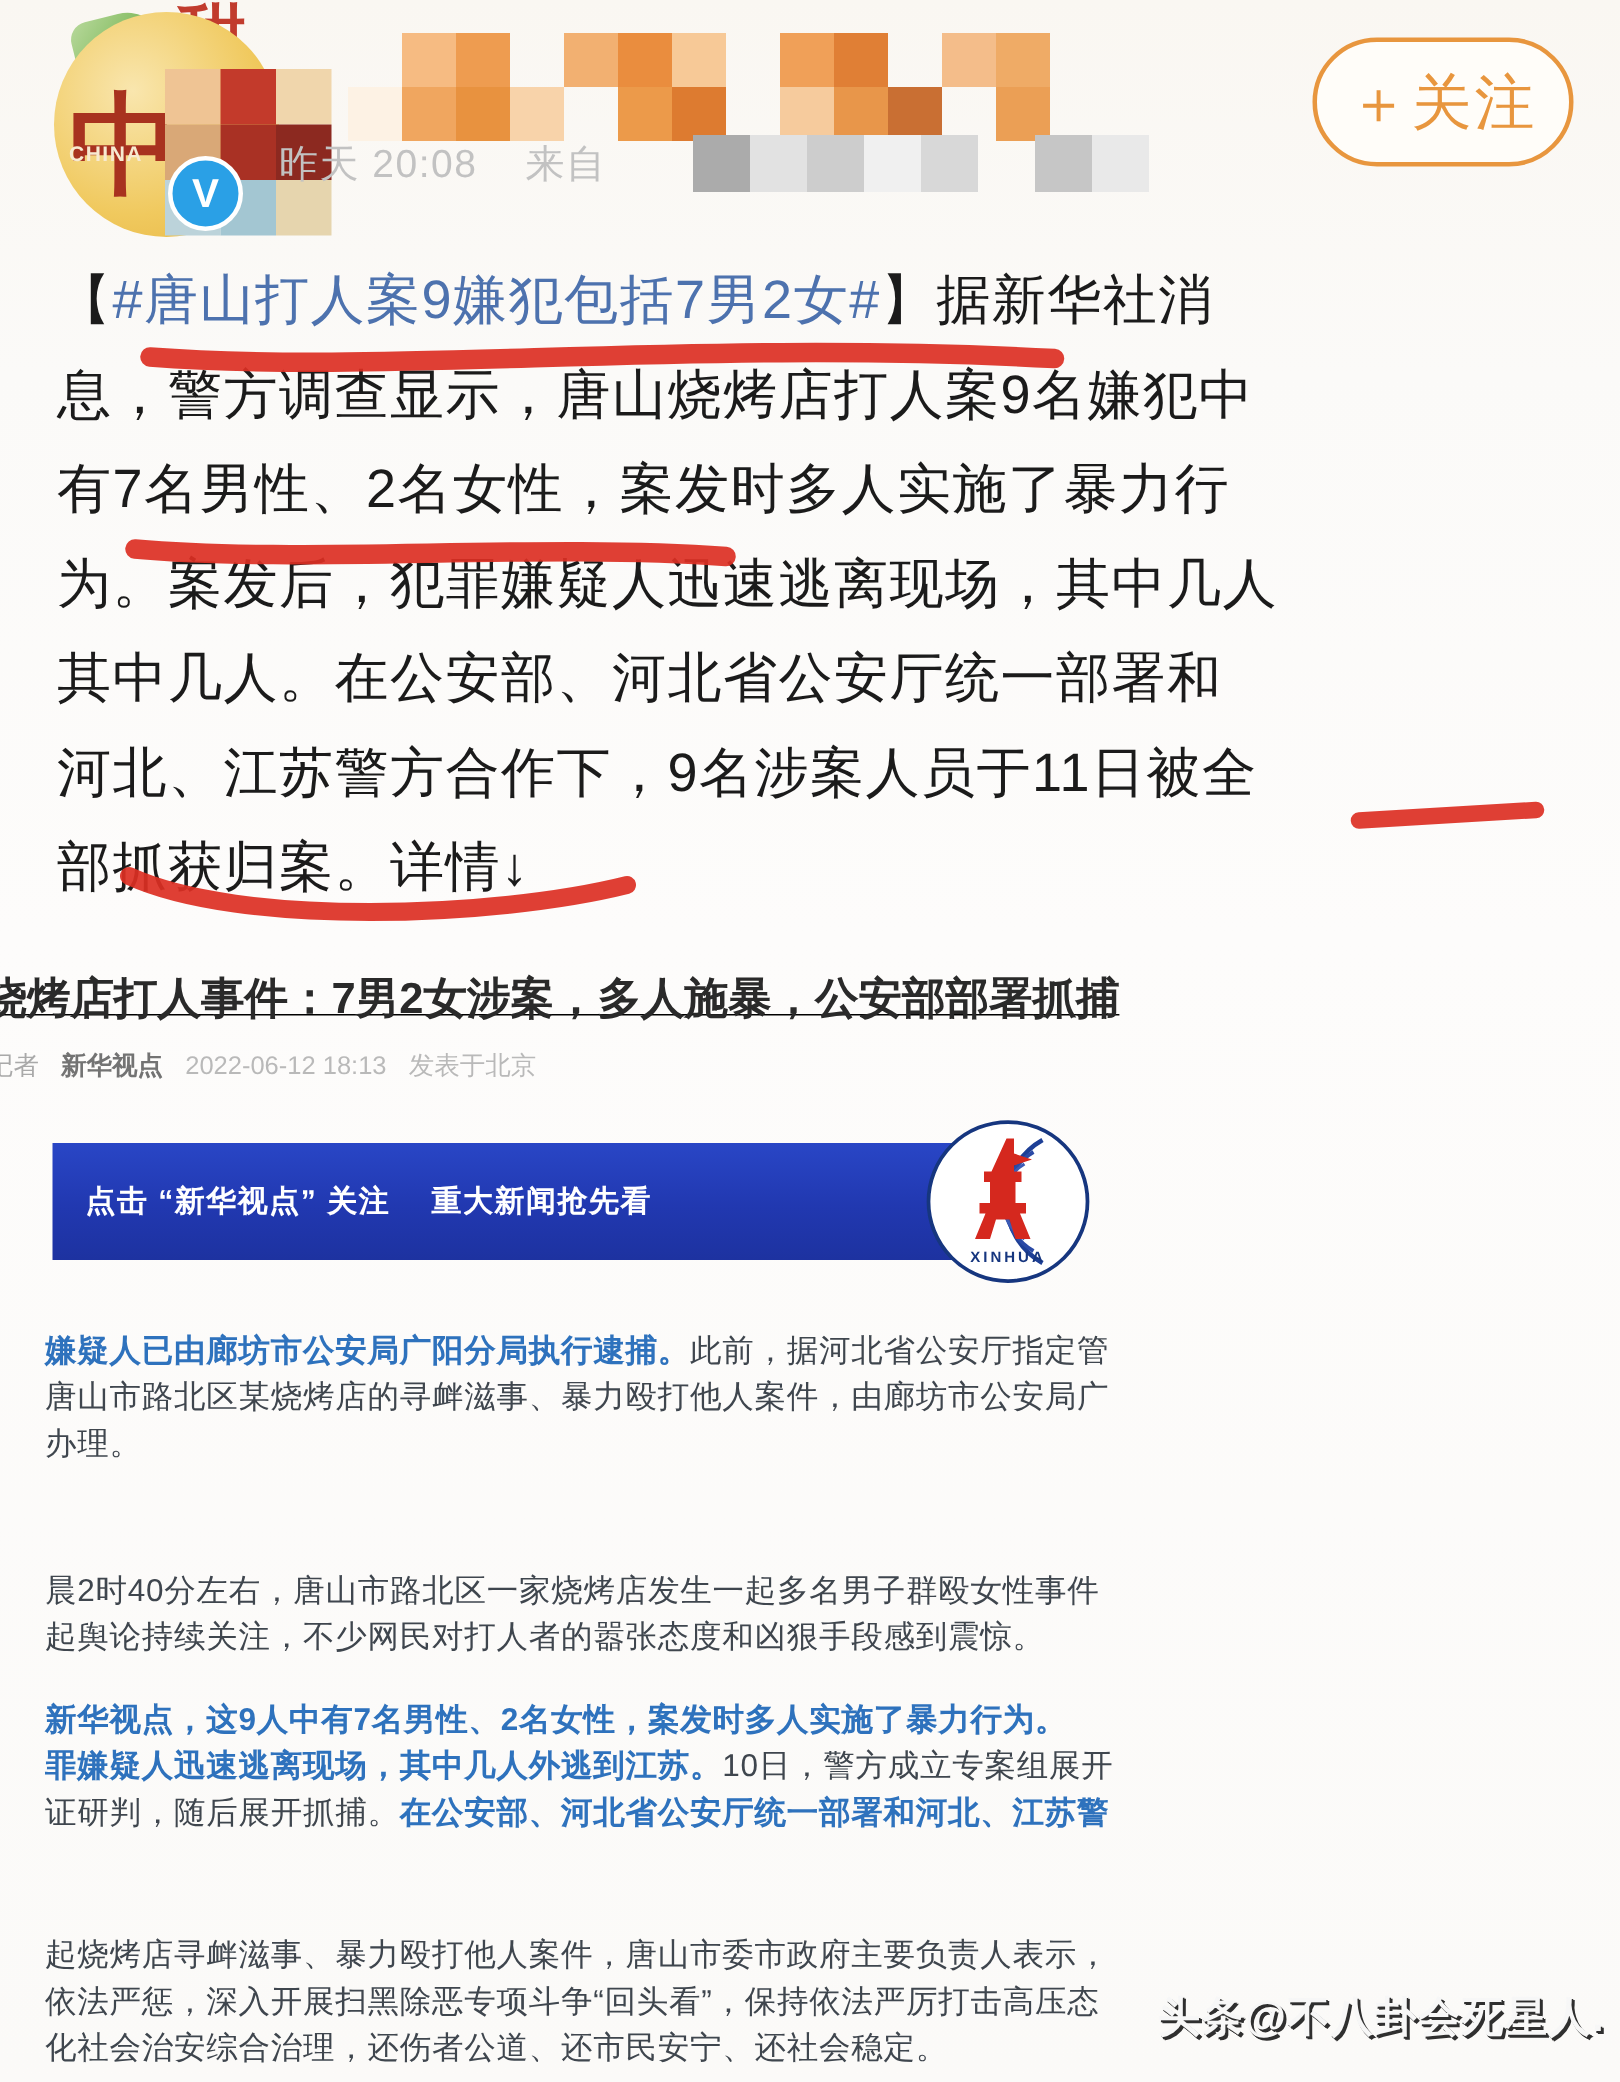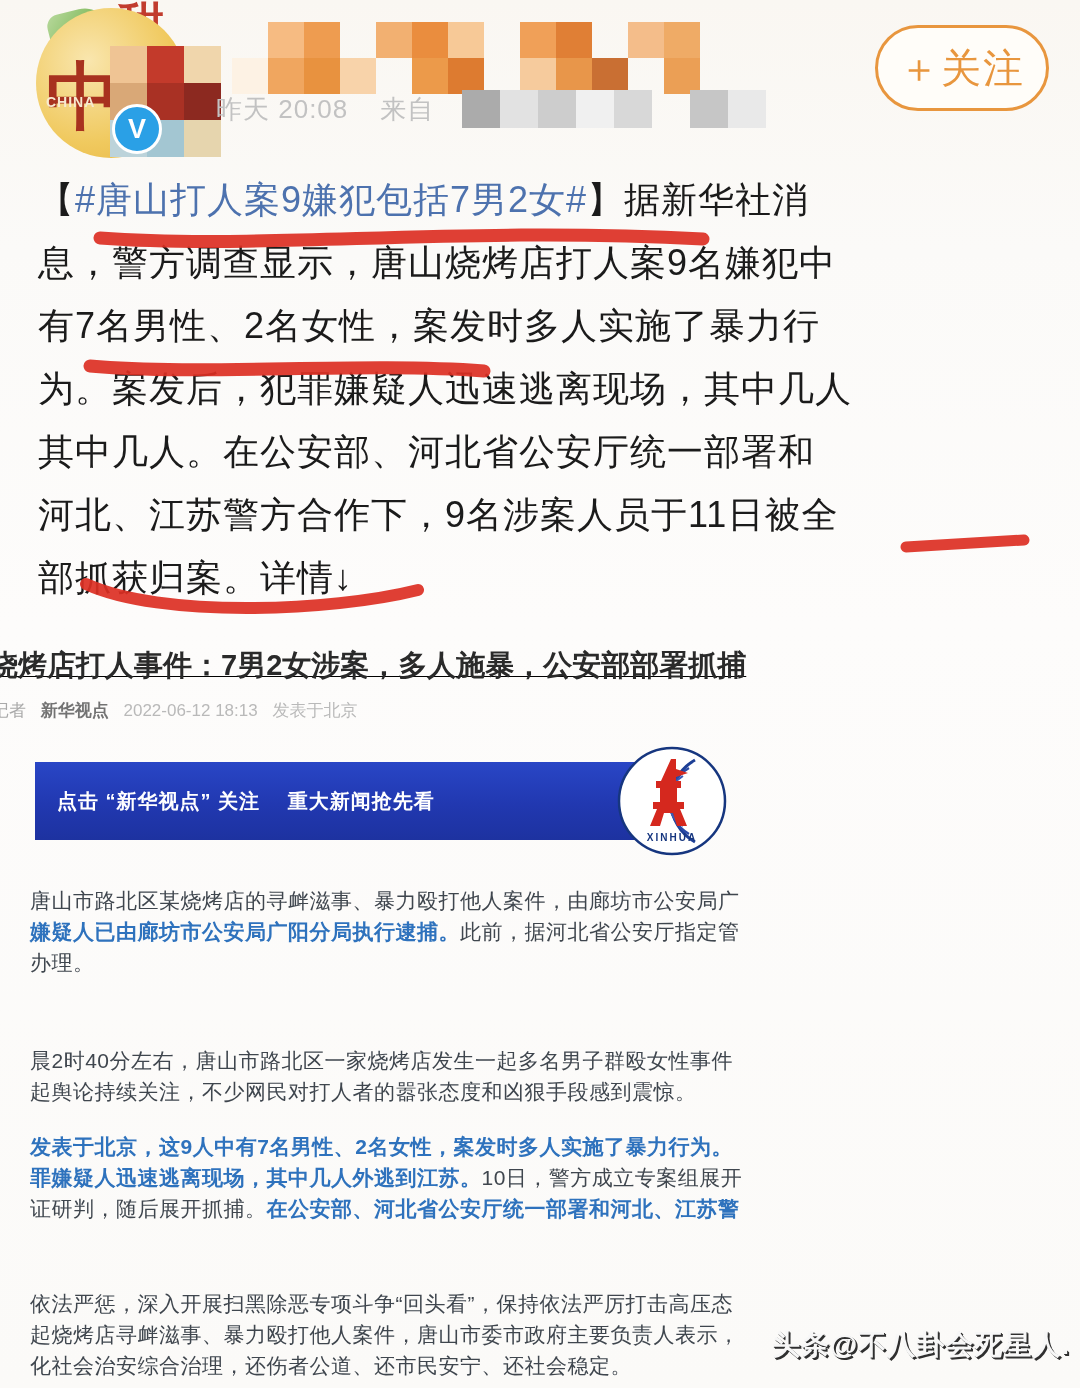--- a/index.html
+++ b/index.html
@@ -20,21 +20,21 @@
   .avatar-zh{position:absolute;left:10px;top:40px;font-family:"Liberation Serif","DejaVu Serif",serif;
     font-size:74px;font-weight:700;color:#a8321f;}
   .avatar-china{position:absolute;left:10px;top:86px;font-size:14px;font-weight:700;color:#f7ead0;letter-spacing:1px;}
   .deco-green{position:absolute;left:14px;top:8px;width:58px;height:50px;
     background:linear-gradient(135deg,#b8d99c 0%,#8cc06a 45%,#5f9e45 100%);
     border-radius:12px 40% 45% 30%;transform:rotate(-14deg);}
   .deco-char{position:absolute;left:82px;top:-8px;font-size:46px;font-weight:700;color:#c13b2d;}
   .v-badge{position:absolute;left:76px;top:102px;width:44px;height:44px;border-radius:50%;
     background:var(--badge-blue,#2aa0e6);border:3px solid #fff;color:#fff;font-weight:700;font-size:27px;
     display:flex;align-items:center;justify-content:center;z-index:4;}
-  .meta-row{left:186px;top:92px;font-size:26px;color:#c2c2c2;letter-spacing:1px;margin-left:30px;}
+  .meta-row{left:186px;top:92px;font-size:26px;color:#c2c2c2;letter-spacing:1px;}
   .meta-from{margin-left:32px;}
   .follow-btn{left:875px;top:25px;width:168px;height:80px;border-radius:44px;
     border:3px solid var(--follow-orange,#e8963e);color:var(--follow-orange,#e8963e);
     background:#fffdf9;font-size:40px;display:flex;align-items:center;justify-content:center;letter-spacing:2px;}
 
   
   .pline{position:absolute;left:38px;font-size:36px;line-height:56px;letter-spacing:1px;
     color:#1b1b1b;font-weight:500;white-space:nowrap;}
   .hashtag{color:var(--hashtag-blue,#4d72ae);}
 
@@ -173,35 +173,35 @@
 <svg class="abs logo" viewBox="0 0 110 110">
   <circle cx="55" cy="55" r="53" fill="#ffffff" stroke="#16367f" stroke-width="2.5"></circle>
   <path d="M78 14 A47 47 0 0 0 78 96" stroke="#1d3f96" fill="none" stroke-width="3"></path>
   <path d="M72 22 A38 38 0 0 0 72 88" stroke="#2a4aa6" fill="none" stroke-width="2.5"></path>
   <path d="M66 30 A29 29 0 0 0 66 80" stroke="#3b5ab4" fill="none" stroke-width="2"></path>
   <path d="M54 13h5v10l12 4-12 4v4h5v7h-4v14h7v7h-4l7 17h-10l-4-13h-9l-4 13H33l7-17h-4v-7h7V42h-4v-7h5z" fill="#d5281e"></path>
   <text x="55" y="95" text-anchor="middle" font-size="10" font-weight="bold" fill="#16367f" letter-spacing="2">XINHUA</text>
 </svg>
 
 <div class="bpara" style="top:885px;">
+  <div class="bl"><span class="bblue">嫌疑人已由廊坊市公安局广阳分局执行逮捕。</span><span>此前，据河北省公安厅指定管</span></div>
   <div class="bl">唐山市路北区某烧烤店的寻衅滋事、暴力殴打他人案件，由廊坊市公安局广</div>
-  <div class="bl"><span class="bblue">嫌疑人已由廊坊市公安局广阳分局执行逮捕。</span><span>此前，据河北省公安厅指定管</span></div>
   <div class="bl">办理。</div>
 </div>
 
 <div class="bpara" style="top:1045px;">
   <div class="bl">晨2时40分左右，唐山市路北区一家烧烤店发生一起多名男子群殴女性事件</div>
   <div class="bl">起舆论持续关注，不少网民对打人者的嚣张态度和凶狠手段感到震惊。</div>
 </div>
 
 <div class="bpara" style="top:1131px;">
-  <div class="bl bblue">发表于北京，这9人中有7名男性、2名女性，案发时多人实施了暴力行为。</div>
+  <div class="bl bblue">新华视点，这9人中有7名男性、2名女性，案发时多人实施了暴力行为。</div>
   <div class="bl"><span class="bblue">罪嫌疑人迅速逃离现场，其中几人外逃到江苏。</span><span>10日，警方成立专案组展开</span></div>
   <div class="bl"><span>证研判，随后展开抓捕。</span><span class="bblue">在公安部、河北省公安厅统一部署和河北、江苏警</span></div>
 </div>
 
 <div class="bpara" style="top:1288px;">
+  <div class="bl">起烧烤店寻衅滋事、暴力殴打他人案件，唐山市委市政府主要负责人表示，</div>
   <div class="bl">依法严惩，深入开展扫黑除恶专项斗争“回头看”，保持依法严厉打击高压态</div>
-  <div class="bl">起烧烤店寻衅滋事、暴力殴打他人案件，唐山市委市政府主要负责人表示，</div>
   <div class="bl">化社会治安综合治理，还伤者公道、还市民安宁、还社会稳定。</div>
 </div>
 
 <div class="abs watermark">头条@不八卦会死星人.</div>
 
 </body></html>

